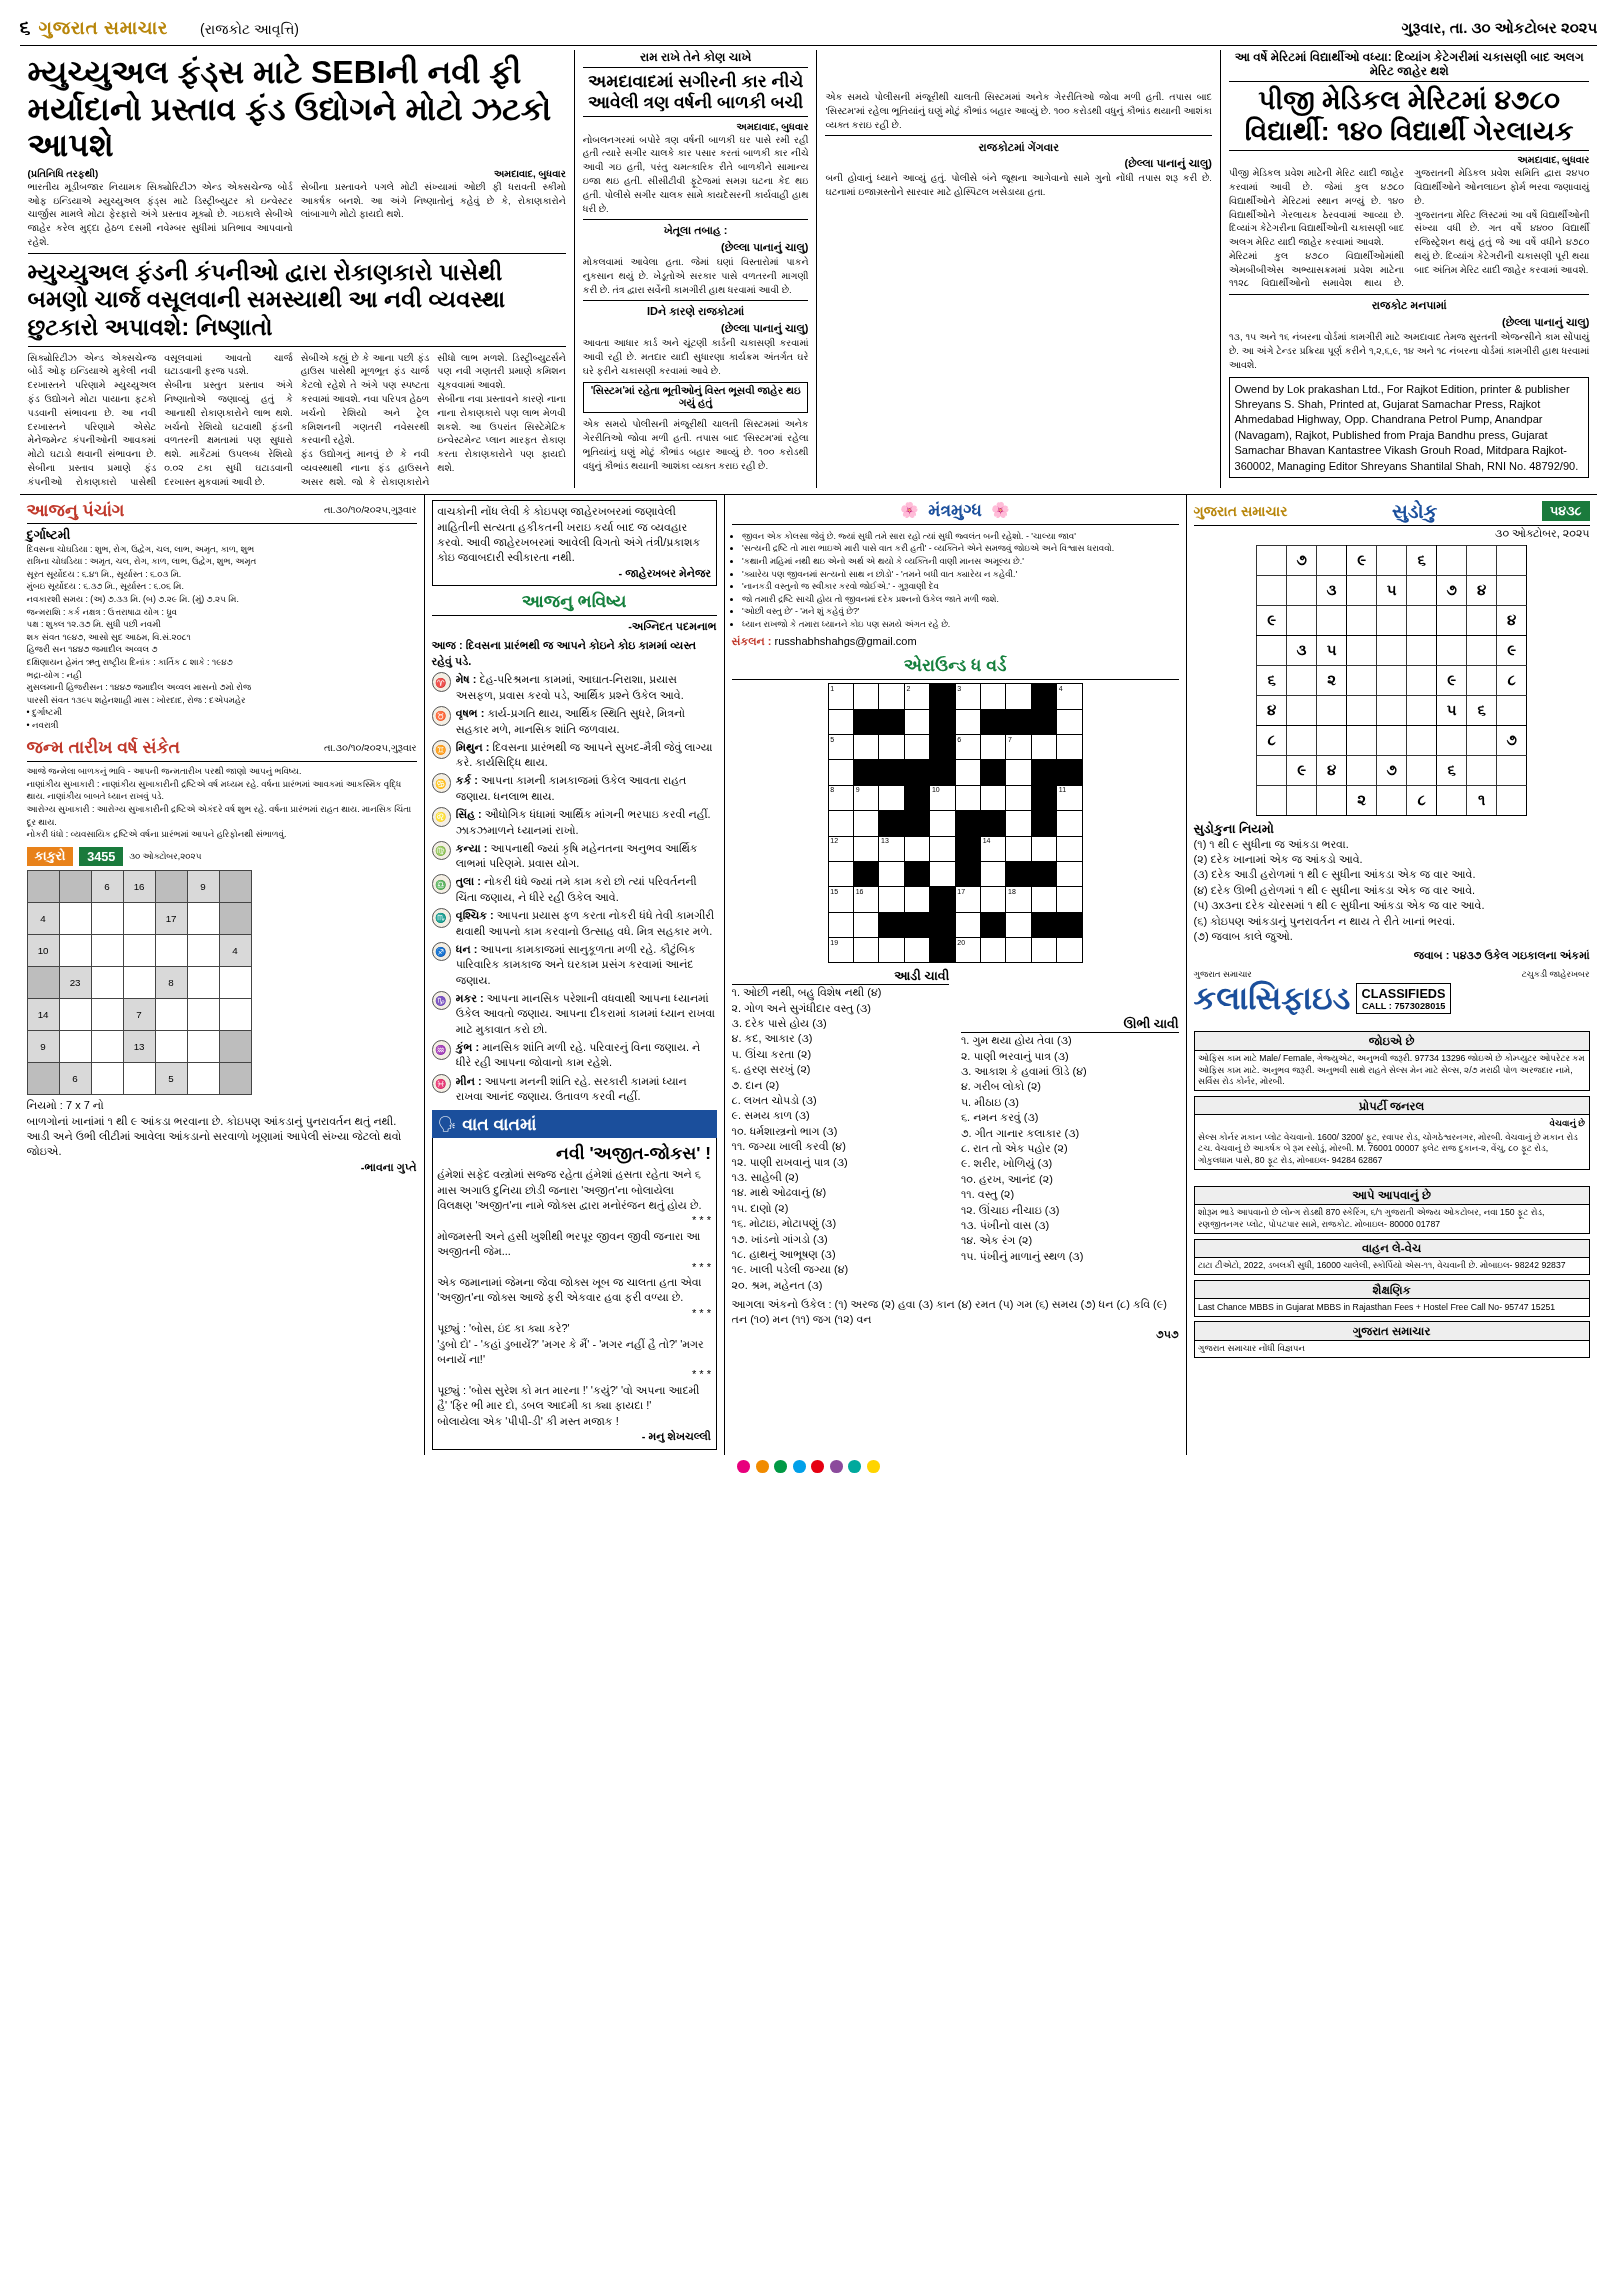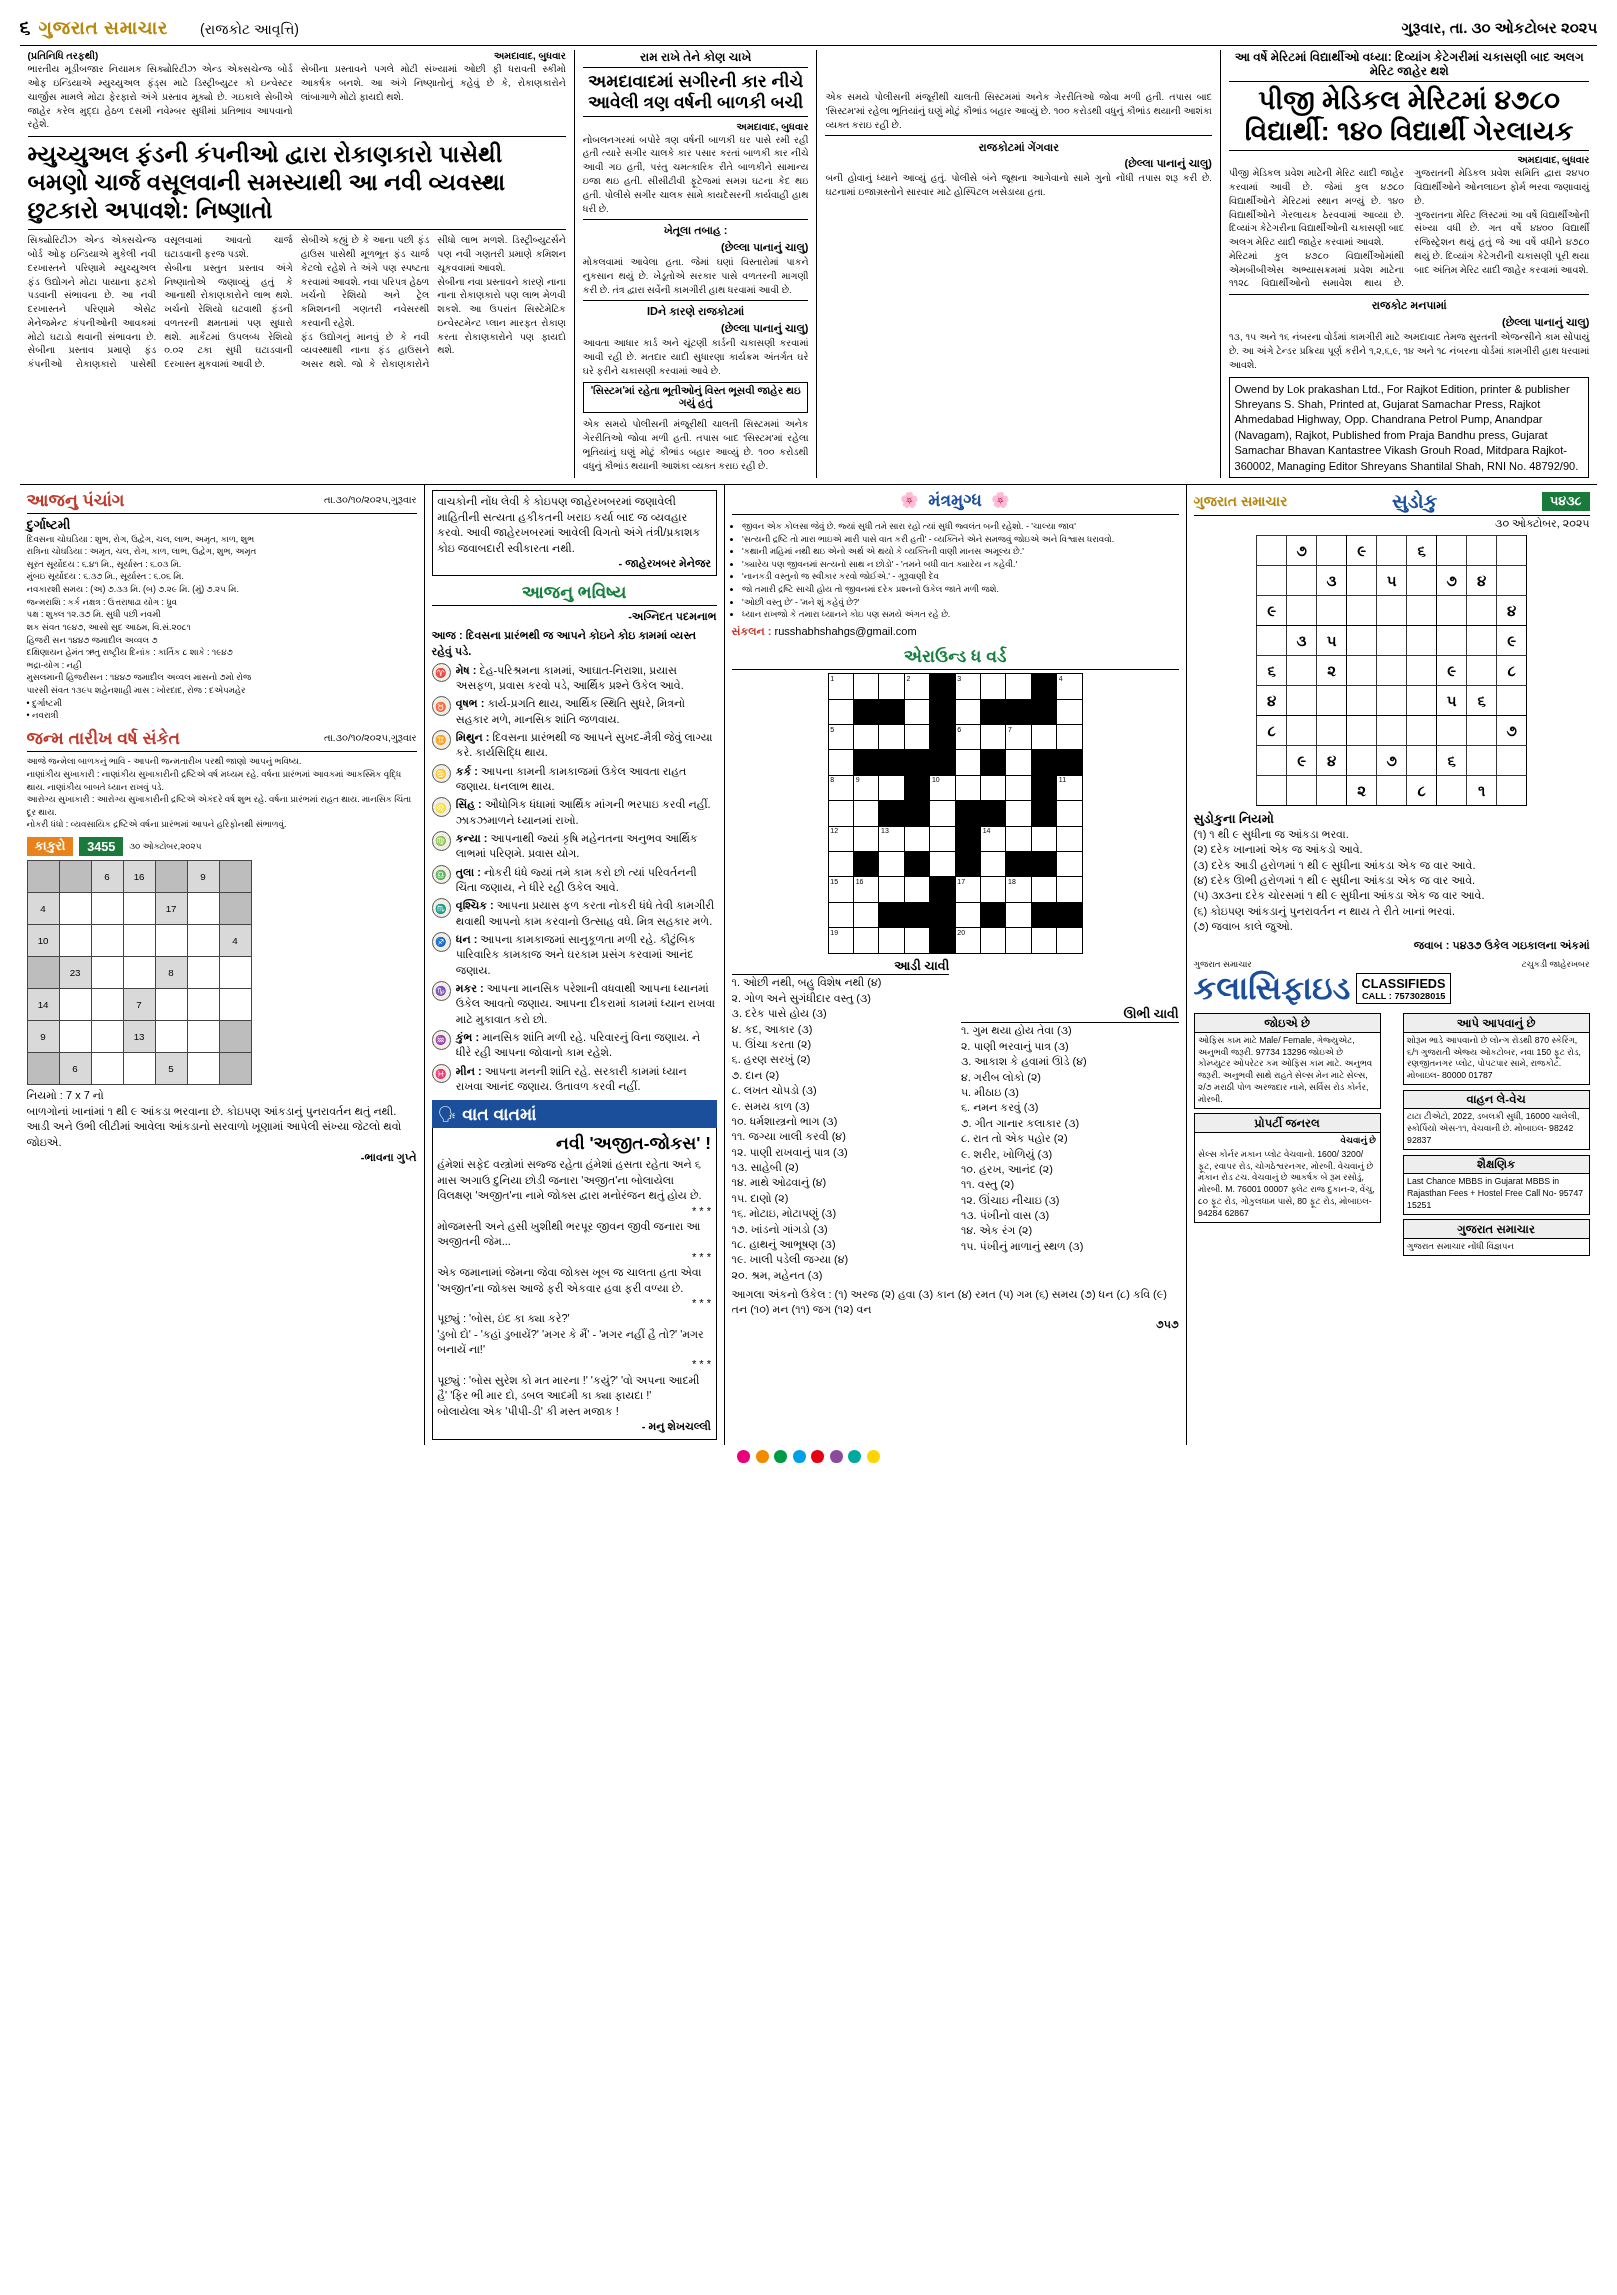--- a/index.html
+++ b/index.html
@@ -131,20 +131,21 @@
       <span class="mh-pageno">૬</span>
       <span class="mh-title">ગુજરાત સમાચાર</span>
       <span class="mh-edition">(રાજકોટ આવૃત્તિ)</span>
     </div>
     <div class="mh-right">ગુરૂવાર, તા. ૩૦ ઓકટોબર ૨૦૨૫</div>
   </div>
 
   <div class="top-zone">
 
     <div class="tz-col tz-a">
+      <h1 class="lead">મ્યુચ્યુઅલ ફંડ્સ માટે SEBIની નવી ફી મર્યાદાનો પ્રસ્તાવ ફંડ ઉદ્યોગને મોટો ઝટકો આપશે</h1>
       <div style="display:flex; gap:8px;">
         <div style="flex:1;">
           <div class="byline">(પ્રતિનિધિ તરફથી)</div>
           <div class="body-text">ભારતીય મૂડીબજાર નિયામક સિક્યોરિટીઝ એન્ડ એક્સચેન્જ બોર્ડ ઓફ ઇન્ડિયાએ મ્યુચ્યુઅલ ફંડ્સ માટે ડિસ્ટ્રીબ્યુટર કો ઇન્વેસ્ટર ચાર્જીસ મામલે મોટા ફેરફારો અંગે પ્રસ્તાવ મૂક્યો છે. ગઇકાલે સેબીએ જાહેર કરેલ મુદ્દા હેઠળ દસમી નવેમ્બર સુધીમાં પ્રતિભાવ આપવાનો રહેશે.</div>
         </div>
         <div style="flex:1;">
           <div class="byline center">અમદાવાદ, બુધવાર</div>
           <div class="body-text">સેબીના પ્રસ્તાવને પગલે મોટી સંખ્યામાં ઓછી ફી ધરાવતી સ્કીમો આકર્ષક બનશે. આ અંગે નિષ્ણાતોનું કહેવું છે કે, રોકાણકારોને લાંબાગાળે મોટો ફાયદો થશે.</div>
         </div>
       </div>
@@ -794,21 +795,21 @@
           <span>ટચુકડી જાહેરખબર</span>
         </div>
         <div style="display:flex; align-items:center; gap:5.8px;">
           <span style="font-size:32px; font-weight:bold; color:#1b4f9c;">કલાસિફાઇડ</span>
           <span style="border:1.2px solid #000; padding:2.3px 4.6px;">
             <span style="display:block; font-size:12.7px; font-weight:bold;">CLASSIFIEDS</span>
             <span style="display:block; font-size:9.2px; font-weight:bold;text-align:right;">CALL : 7573028015</span>
           </span>
         </div>
 
-        <div style="display:flex; gap:22px; margin-top:6px;">
+        <div style="display:flex; gap:11px; margin-top:14px;flex-direction:column;">
           <div style="flex:1;">
             <div class="cls-box">
               <h4>જોઇએ છે</h4>
               <p>ઓફિસ કામ માટે Male/ Female, ગેજ્યુએટ, અનુભવી જરૂરી. 97734 13296  જોઇએ છે કોમ્પ્યુટર ઓપરેટર કમ ઓફિસ કામ માટે. અનુભવ જરૂરી.  અનુભવી સાથે રાહતે સેલ્સ મેન માટે સેલ્સ, ૨/૭ મરાઠી પોળ અરજદાર નામે, સર્વિસ રોડ કોર્નર, મોરબી.</p>
             </div>
             <div class="cls-box">
               <h4>પ્રોપર્ટી જનરલ</h4>
               <p class="center bold">વેચવાનું છે</p>
               <p>સેલ્સ કોર્નર મકાન પ્લોટ વેચવાનો. 1600/ 3200/ ફૂટ, રવાપર રોડ, ચોગઠેશ્વરનગર, મોરબી.  વેચવાનું છે મકાન રોડ ટચ. વેચવાનું છે આકર્ષક બે રૂમ રસોડું, મોરબી. M. 76001 00007  ફ્લેટ રાજ દુકાન-૨, વેંચુ, ૮૦ ફૂટ રોડ, ગોકુલધામ પાસે, 80 ફૂટ રોડ, મોબાઇલ- 94284 62867</p>
             </div>

